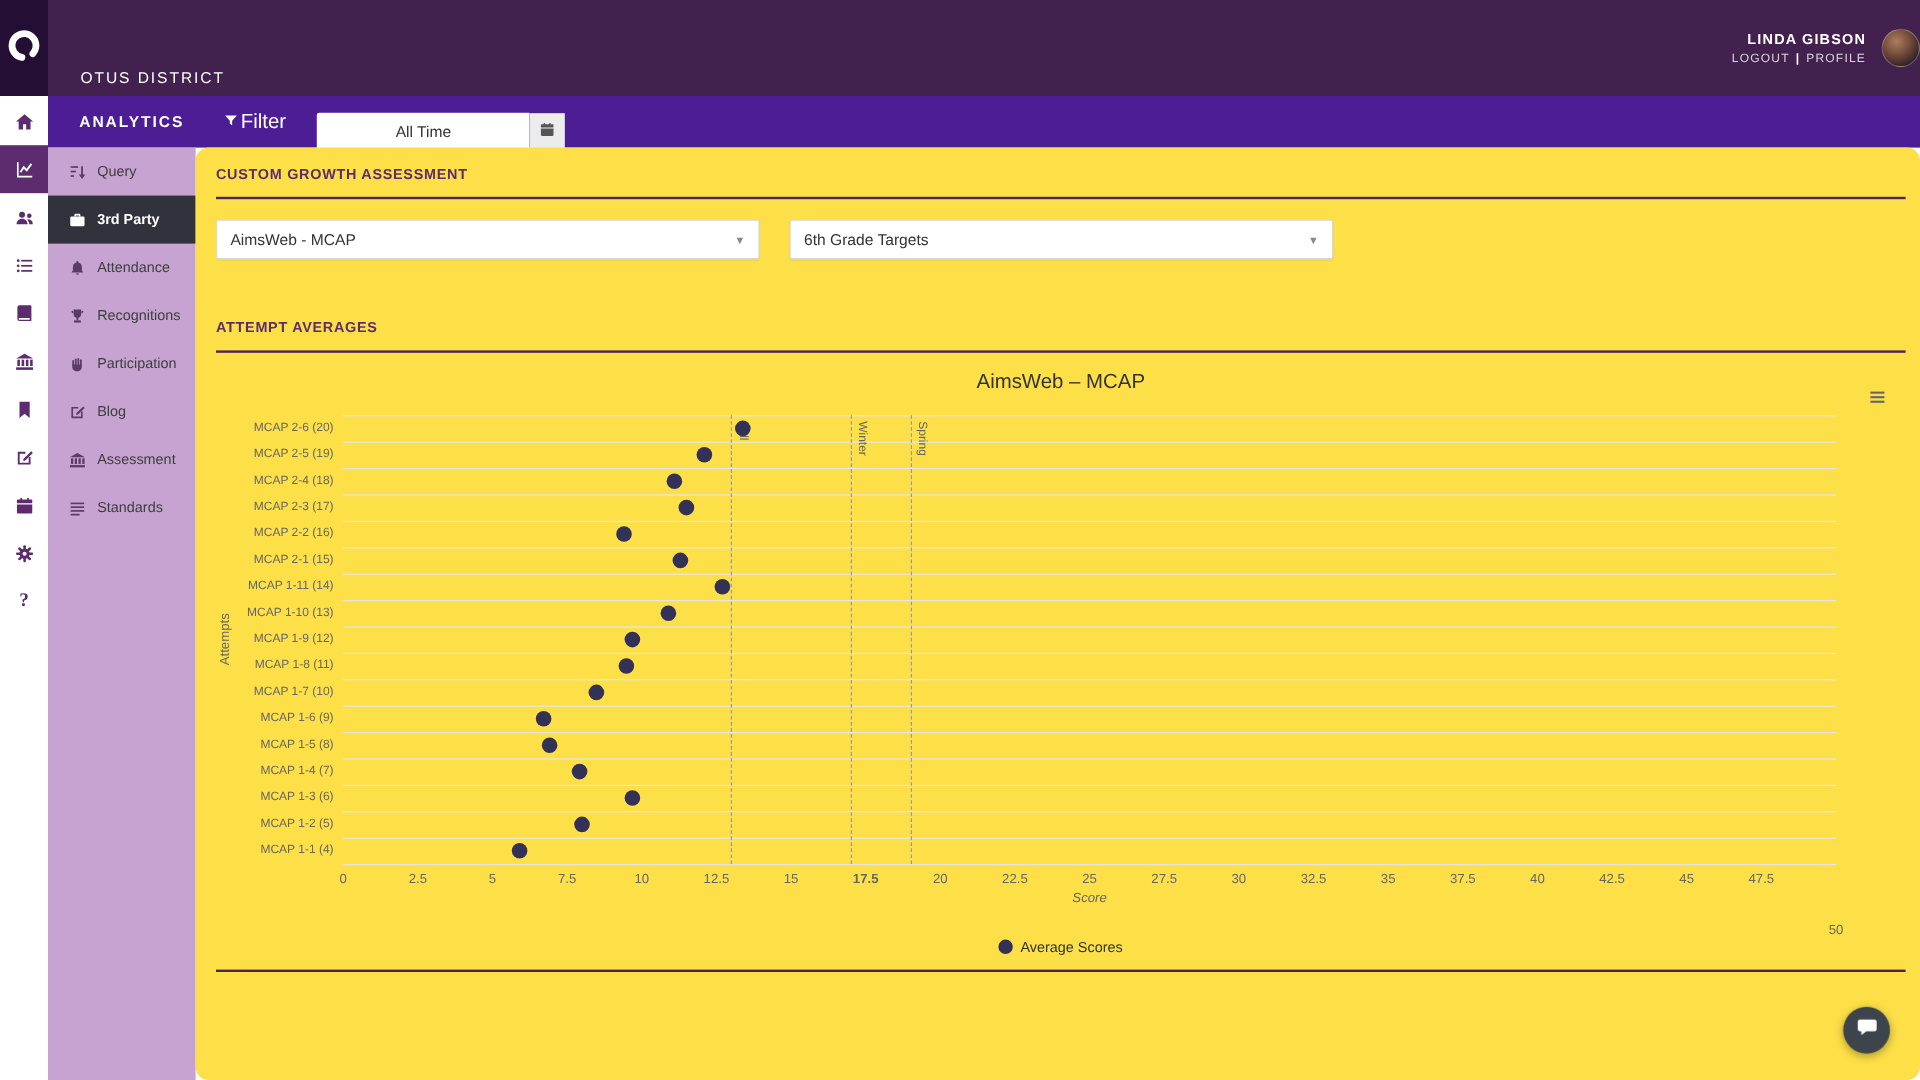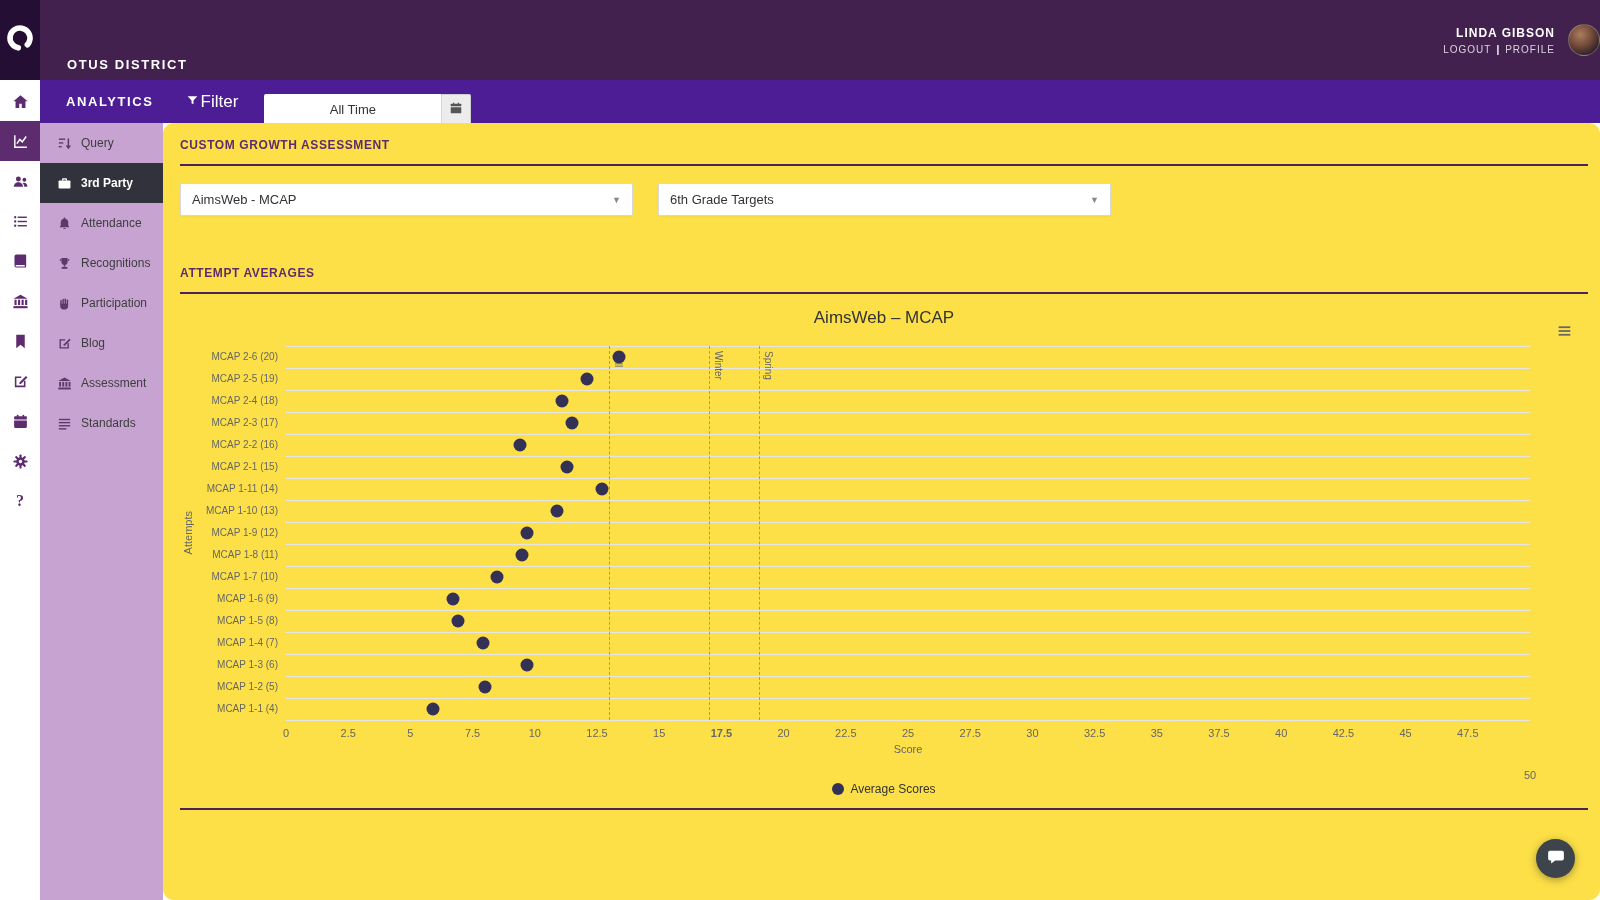--- a/index.html
+++ b/index.html
@@ -3,21 +3,21 @@
 <meta charset="utf-8">
 <style>
   * { margin:0; padding:0; box-sizing:border-box; }
   html,body { width:1600px; height:900px; overflow:hidden; font-family:"Liberation Sans", sans-serif; background:#fff; }
   .app { display:flex; flex-direction:column; width:1600px; height:900px; }
 
   
   .topbar { flex:0 0 80px; background:#43214f; display:flex; align-items:center; }
   .logo-block { width:40px; height:80px; background:#240e33; display:flex; align-items:center; justify-content:center; flex:0 0 40px; }
   .logo-block svg { width:30px; height:30px; }
-  .brand { color:#fff; font-size:13px; font-weight:bold; letter-spacing:1.6px; margin-left:27px;margin-top:48px; }
+  .brand { color:#fff; font-size:13px; font-weight:normal; letter-spacing:1.6px; margin-left:27px;margin-top:48px; }
   .topbar-right { margin-left:auto; display:flex; align-items:center; gap:13px; }
   .user-meta { text-align:right; }
   .user-name { color:#fff; font-size:12px; font-weight:bold; letter-spacing:1px; }
   .user-links { font-size:10px; color:rgba(255,255,255,0.8); letter-spacing:1px; margin-top:4px; display:flex; gap:5px; justify-content:flex-end; align-items:center; }
   .user-links .lnk { cursor:pointer; }
   .user-links .sep { color:#fff; font-weight:bold; }
   .avatar { width:32px; height:32px; border-radius:50%; cursor:pointer;
             background: radial-gradient(circle at 38% 32%, #a97e60 0%, #7a4f3c 38%, #2e2026 78%, #1c1418 100%);
             border:1px solid rgba(255,255,255,0.25); }
 
@@ -72,21 +72,21 @@
   .y-axis-title { flex:0 0 16px; display:flex; align-items:center; justify-content:center; }
   .y-axis-title span { writing-mode:vertical-rl; transform:rotate(180deg); font-size:11px; color:#666; }
   .cat-col { flex:0 0 90px; width:90px; }
   .cat-label { height:22px; line-height:22px; text-align:right; padding-right:8px; font-size:10px; color:#666; white-space:nowrap; }
   .plot { flex:1; position:relative; margin-right:58px; }
   .hgrid { position:absolute; left:0; right:0; height:1px; background:#e6e6e6; }
   .plotline { position:absolute; top:0; bottom:0; width:0; border-left:1px dashed #9a9a9a; }
   .plotline-label { position:absolute; top:5px; writing-mode:vertical-rl; font-size:10px; color:#666; margin-left:2px; }
   .dot { position:absolute; width:13px; height:13px; border-radius:50%; transform:translate(-50%,-50%); cursor:pointer; }
   .xtick { position:absolute; top:calc(100% + 7px); transform:translateX(-50%); font-size:11px; color:#666; }
-  .x-axis-title { position:absolute; top:calc(100% + 23px); left:50%; transform:translateX(-50%); font-size:11px; color:#666; }
+  .x-axis-title { position:absolute; top:calc(100% + 23px); left:50%; transform:translateX(-50%); font-size:11px; color:#666;font-style:italic; }
   .legend { display:flex; justify-content:center; align-items:center; gap:6px; margin-top:62px; font-size:12px; color:#333; cursor:pointer; }
   .legend-marker { width:12px; height:12px; border-radius:50%; }
 
   
   .chat-fab { position:fixed; right:25px; bottom:22px; width:39px; height:39px; border-radius:50%; background:#3e444b; display:flex; align-items:center; justify-content:center; cursor:pointer; box-shadow:0 2px 8px rgba(0,0,0,0.35); }
   .chat-fab svg { width:18px; height:18px; color:#fff; }
 </style>
 </head>
 <body>
 

